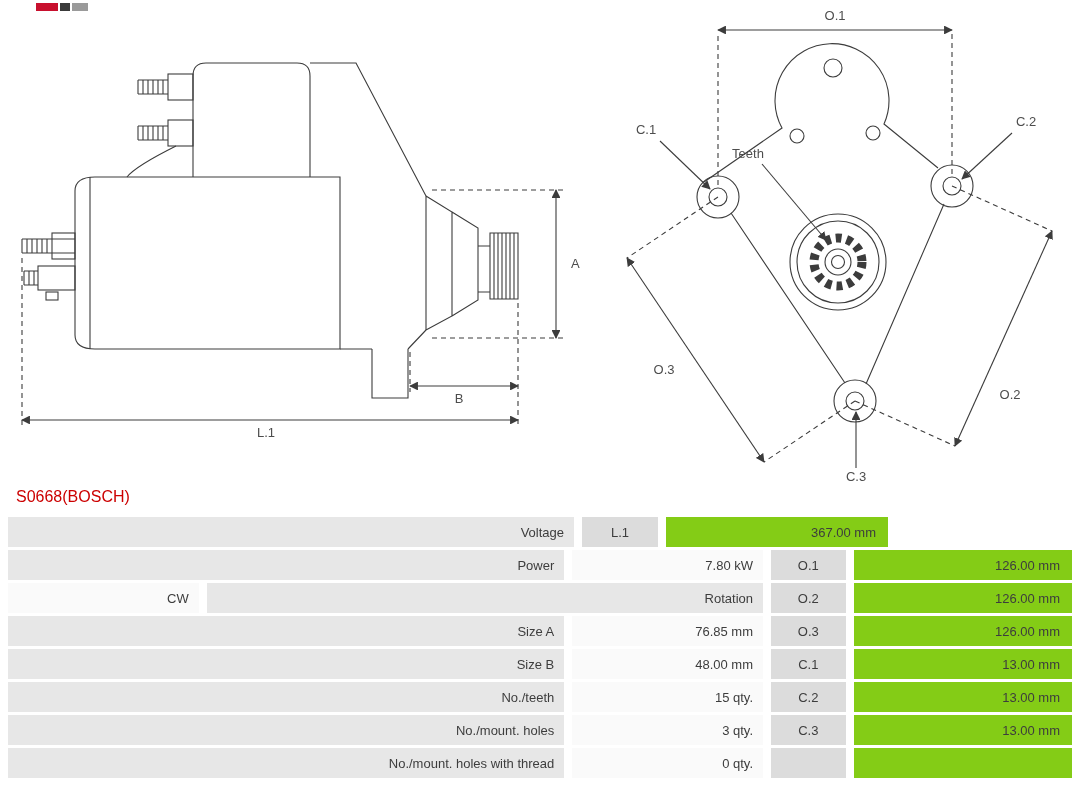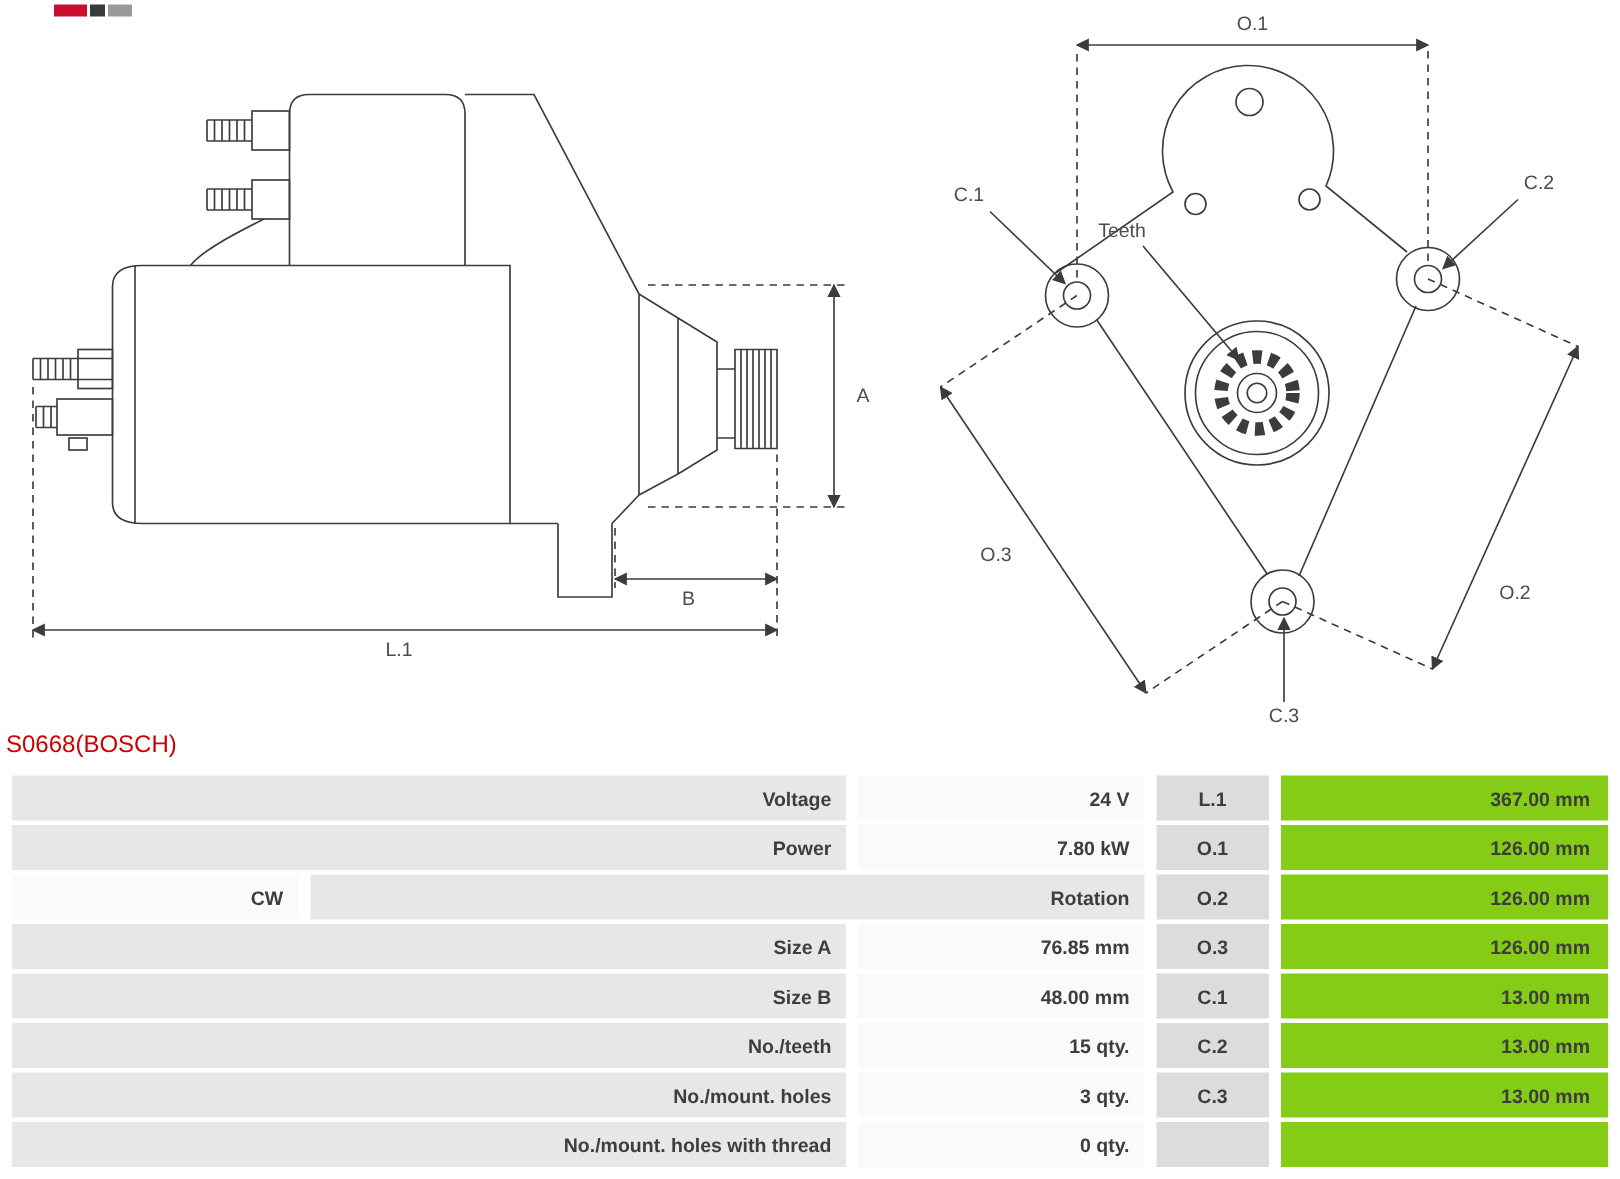--- a/index.html
+++ b/index.html
@@ -8,24 +8,24 @@
 
   .logo{position:absolute;top:3px;left:36px;height:8px;display:flex;gap:2px;}
   .lg{display:inline-block;height:8px;}
   .b1{width:22px;background:#c8102e;}
   .b2{width:10px;background:#3a3a3a;}
   .b3{width:16px;background:#9a9a9a;}
 
   .drawing{position:absolute;top:0;left:0;width:1080px;height:500px;}
   .drawing text{font-family:"Liberation Sans",sans-serif;font-size:13px;fill:#4d4d4d;stroke:none;}
 
-  .part-number{position:absolute;left:4px;top:488px;font-size:16px;color:#cc0000;}
+  .part-number{position:absolute;left:16px;top:488px;font-size:16px;color:#cc0000;}
 
   .spec-table{position:absolute;left:8px;top:517px;width:1064px;display:flex;flex-direction:column;gap:3px;}
-  .row{display:flex;gap:8px;height:30px;font-weight:bold;}
+  .row{display:flex;gap:8px;height:30px;}
   .cell{display:flex;align-items:center;font-size:13px;color:#3d3d3d;}
   .c-label{width:556px;justify-content:flex-end;padding-right:10px;background:#e7e7e7;}
   .c-value{width:184px;justify-content:flex-end;padding-right:10px;background:#fafafa;}
   .c-dim{width:76px;justify-content:center;background:#dcdcdc;}
   .c-dimval{width:210px;justify-content:flex-end;padding-right:12px;background:#84cc16;}
 </style>
 </head>
 <body>
 
 <div class="page">
@@ -159,21 +159,20 @@
         <line x1="762" y1="164" x2="826" y2="240" marker-end="url(#arw)"></line>
       </g>
     </g>
   </svg>
 
   <div class="part-number">S0668(BOSCH)</div>
 
   <div class="spec-table">
     <div class="row">
       <div class="cell c-label">Voltage</div>
-      <div class="cell c-value">24 V</div>
       <div class="cell c-dim">L.1</div>
       <div class="cell c-dimval">367.00 mm</div>
     </div>
     <div class="row">
       <div class="cell c-label">Power</div>
       <div class="cell c-value">7.80 kW</div>
       <div class="cell c-dim">O.1</div>
       <div class="cell c-dimval">126.00 mm</div>
     </div>
     <div class="row">

